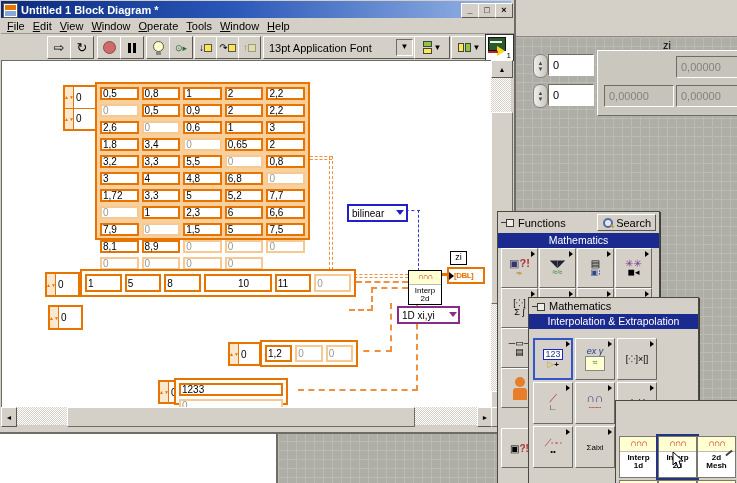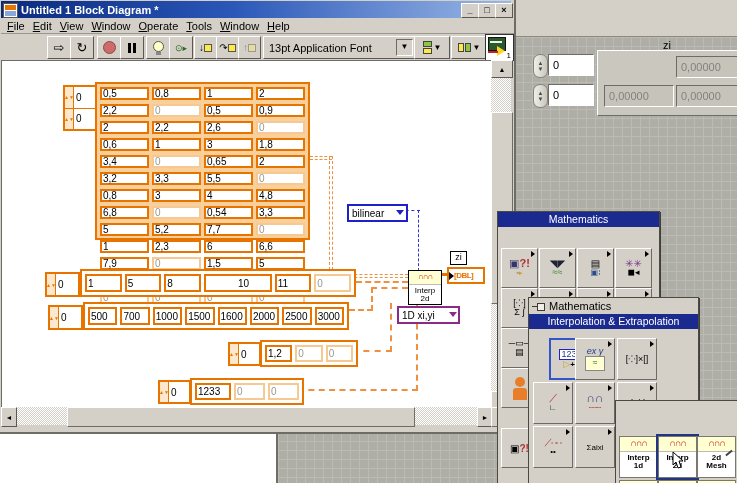--- a/index.html
+++ b/index.html
@@ -166,21 +166,21 @@
         <span style="display:flex;flex:1;">
             <span class="spin">▲▼</span>
             <span class="idxv">0</span>
           </span>
         <span style="display:flex;flex:1;border-top:1px solid #e87400;">
             <span class="spin">▲▼</span>
             <span class="idxv">0</span>
           </span>
       </div>
 
-      <div class="a aframe2" style="left:93px;top:21px;width:205px;height:148px;grid-template-columns:repeat(4,1fr);grid-auto-rows:13px;">
+      <div class="a aframe2" style="left:93px;top:21px;width:205px;height:148px;grid-template-columns:repeat(5,1fr);grid-auto-rows:13px;">
         <span class="c">0,5</span>
           <span class="c">0,8</span>
           <span class="c">1</span>
           <span class="c">2</span>
           <span class="c">2,2</span>
           <span class="c dim">0</span>
         <span class="c">0,5</span>
           <span class="c">0,9</span>
           <span class="c">2</span>
           <span class="c">2,2</span>
@@ -197,21 +197,21 @@
           <span class="c">3,2</span>
           <span class="c">3,3</span>
           <span class="c">5,5</span>
           <span class="c dim">0</span>
         <span class="c">0,8</span>
           <span class="c">3</span>
           <span class="c">4</span>
           <span class="c">4,8</span>
           <span class="c">6,8</span>
           <span class="c dim">0</span>
-        <span class="c">0,54</span>
+        <span class="c">1,72</span>
           <span class="c">3,3</span>
           <span class="c">5</span>
           <span class="c">5,2</span>
           <span class="c">7,7</span>
           <span class="c dim">0</span>
         <span class="c">1</span>
           <span class="c">2,3</span>
           <span class="c">6</span>
           <span class="c">6,6</span>
           <span class="c">7,9</span>
@@ -240,46 +240,36 @@
         <span class="c" style="flex:1;">8</span>
         <span class="c" style="flex:1;padding-left:33px;">10</span>
         <span class="c" style="flex:1;">11</span>
         <span class="c dim" style="flex:1;">0</span>
       </div>
 
       <div class="a idx" style="left:46px;top:244px;width:31px;height:21px;">
           <span class="spin">▲▼</span>
           <span class="idxv">0</span>
         </div>
-      <div class="a aframe" style="left:81px;top:241px;width:256px;height:18px;">
-        <span class="c" style="flex:1;">500</span>
-        <span class="c" style="flex:1;">700</span>
-        <span class="c" style="flex:1;">1000</span>
-        <span class="c" style="flex:1;">1500</span>
-        <span class="c" style="flex:1;">1600</span>
-        <span class="c" style="flex:1;">2000</span>
-        <span class="c" style="flex:1;">2500</span>
-        <span class="c" style="flex:1;">3000</span>
-      </div>
 
       <div class="a idx" style="left:226px;top:281px;width:29px;height:20px;">
           <span class="spin">▲▼</span>
           <span class="idxv">0</span>
         </div>
       <div class="a aframe" style="left:258px;top:279px;width:88px;height:17px;">
         <span class="c" style="flex:1;">1,2</span>
         <span class="c dim" style="flex:1;">0</span>
         <span class="c dim" style="flex:1;">0</span>
       </div>
 
       <div class="a idx" style="left:156px;top:319px;width:29px;height:20px;">
           <span class="spin">▲▼</span>
           <span class="idxv">0</span>
         </div>
-      <div class="a aframe" style="left:188px;top:317px;width:104px;height:17px;">
+      <div class="a aframe" style="left:172px;top:317px;width:104px;height:17px;flex-direction:column;">
         <span class="c" style="flex:1.2;">1233</span>
         <span class="c dim" style="flex:1;">0</span>
         <span class="c dim" style="flex:1;">0</span>
       </div>
 
       <div class="a" style="left:345px;top:143px;width:54px;height:14px;border:2px solid #2020c8;background:#fff;display:flex;align-items:center;font-size:10px;padding-left:3px;">
         <span>bilinear</span>
         <span class="a" style="right:2px;top:4px;border-left:4px solid transparent;border-right:4px solid transparent;border-top:5px solid #2020c8;"></span>
       </div>
 
@@ -308,20 +298,28 @@
 
     <div class="a track" style="left:1px;top:407px;width:490px;height:18px;">
       <div class="a tbtn sbtn" style="left:0;top:0;width:14px;height:18px;">◄</div>
       <div class="a raised" style="left:66px;top:0;width:346px;height:18px;"></div>
       <div class="a tbtn sbtn" style="left:476px;top:0;width:14px;height:18px;">►</div>
     </div>
     <div class="a raised" style="left:491px;top:407px;width:20px;height:18px;"></div>
   </div>
 
   <div class="a pal" style="left:497px;top:211px;width:161px;height:272px;z-index:5;">
+    <div class="paltitle">
+      <span class="pin"></span>
+      <span>Functions</span>
+      <span class="tbtn" style="margin-left:auto;height:15px;padding:0 4px;gap:3px;font-size:11px;">
+          <span class="mag"></span>
+          <span>Search</span>
+        </span>
+    </div>
     <div class="palhdr">Mathematics</div>
 
     <div class="pbtn sub" style="left:3px;top:36px;">
         <span style="color:#35356a;font-size:11px;">▣<b style="color:#b03030;">?!</b></span>
         <span style="font-size:7px;color:#7a2a7a;">▫<span style="color:#caa420;">▸</span></span>
       </div>
     <div class="pbtn sub" style="left:41px;top:36px;">
         <span style="color:#223;font-size:10px;">◥◤</span>
         <span style="color:#2a8a2a;font-size:9px;">≈≈</span>
       </div>
@@ -361,21 +359,21 @@
       </div>
   </div>
 
   <div class="a pal" style="left:528px;top:297px;width:169px;height:186px;z-index:6;">
     <div class="paltitle">
       <span class="pin"></span>
       <span>Mathematics</span>
     </div>
     <div class="palhdr">Interpolation &amp; Extrapolation</div>
 
-    <div class="pbtn sub" style="left:20px;top:40px;width:38px;height:40px;outline:2px solid #3355cc;outline-offset:-2px;">
+    <div class="pbtn sub" style="left:4px;top:40px;width:38px;height:40px;outline:2px solid #3355cc;outline-offset:-2px;">
         <span style="font-size:9px;border:1px solid #2020c8;color:#203a8a;padding:0 1px;background:#fff;">123</span>
         <span style="color:#caa420;font-size:9px;">▷<b style="color:#000;font-size:8px;">+</b></span>
       </div>
     <div class="pbtn sub" style="left:46px;top:40px;width:38px;height:40px;">
         <span style="font-size:9px;font-style:italic;color:#203a8a;">ex γ</span>
         <span style="width:18px;height:13px;background:#ffffd2;border:1px solid #888;font-size:8px;color:#2a6a2a;text-align:center;line-height:12px;">≈</span>
       </div>
     <div class="pbtn sub" style="left:88px;top:40px;width:38px;height:40px;">
         <span style="font-size:9px;">[⁘]×[]</span>
       </div>

